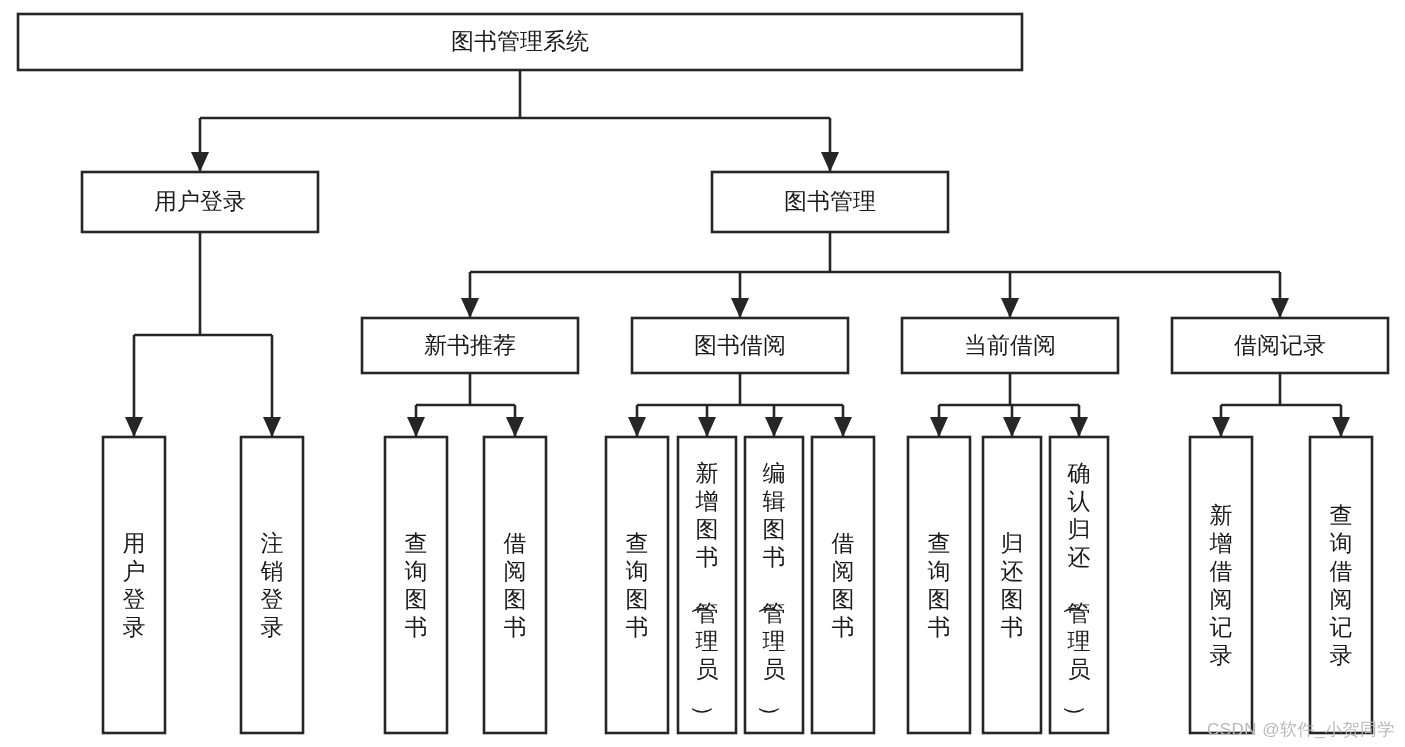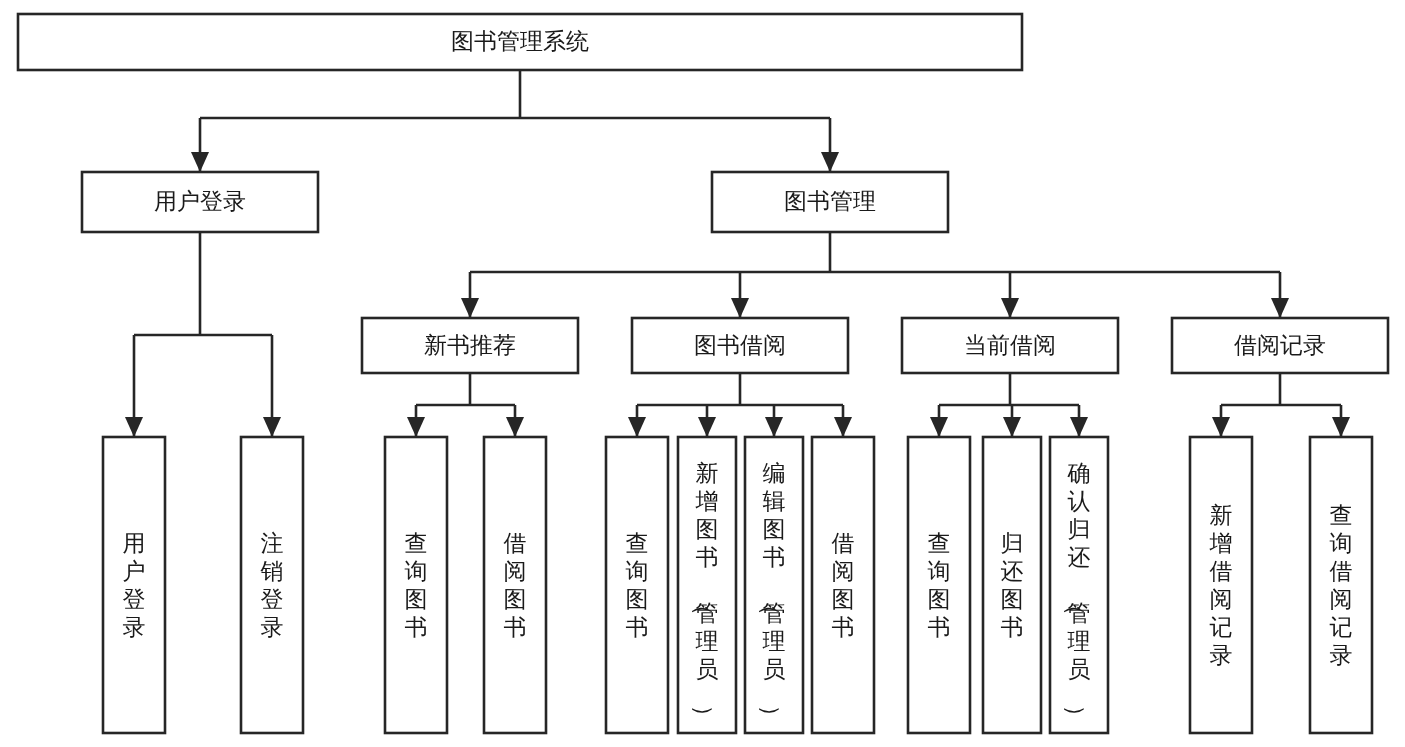--- a/index.html
+++ b/index.html
@@ -217,13 +217,14 @@
         <g>
           <rect x="1190" y="437" width="62" height="296" class="node-box"></rect>
           <text x="1221" y="522.84" class="node-label-v"><tspan x="1221" dy="0">新</tspan><tspan x="1221" dy="28">增</tspan><tspan x="1221" dy="28">借</tspan><tspan x="1221" dy="28">阅</tspan><tspan x="1221" dy="28">记</tspan><tspan x="1221" dy="28">录</tspan></text>
         </g>
         <g>
           <rect x="1310" y="437" width="62" height="296" class="node-box"></rect>
           <text x="1341" y="522.84" class="node-label-v"><tspan x="1341" dy="0">查</tspan><tspan x="1341" dy="28">询</tspan><tspan x="1341" dy="28">借</tspan><tspan x="1341" dy="28">阅</tspan><tspan x="1341" dy="28">记</tspan><tspan x="1341" dy="28">录</tspan></text>
         </g>
       </g>
   </svg>
+  <div class="watermark">CSDN @软件_小贺同学</div>
 </div>
 
 </body></html>

